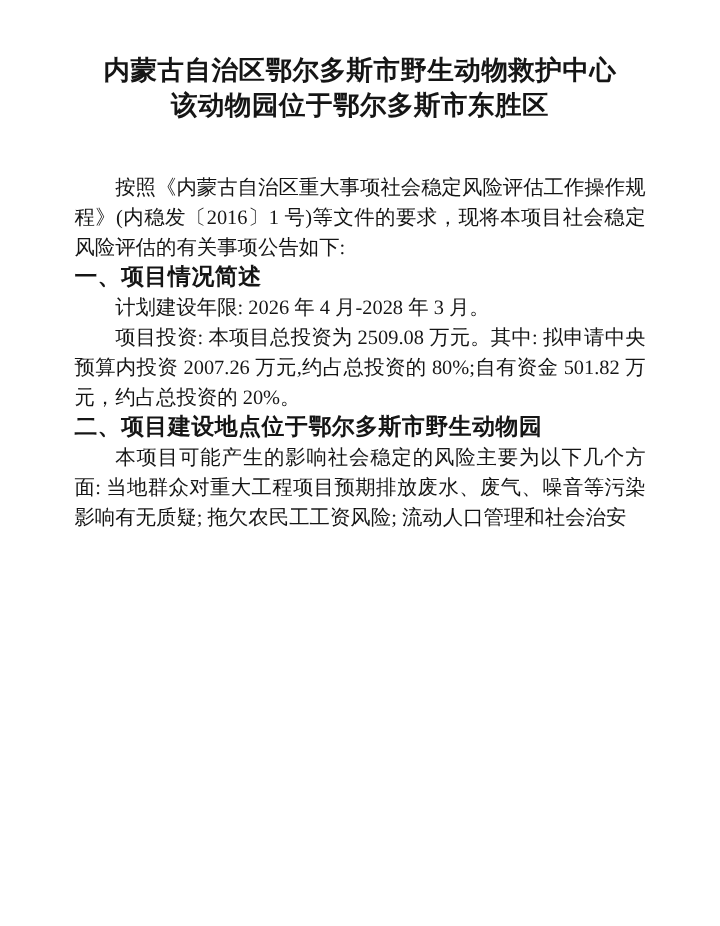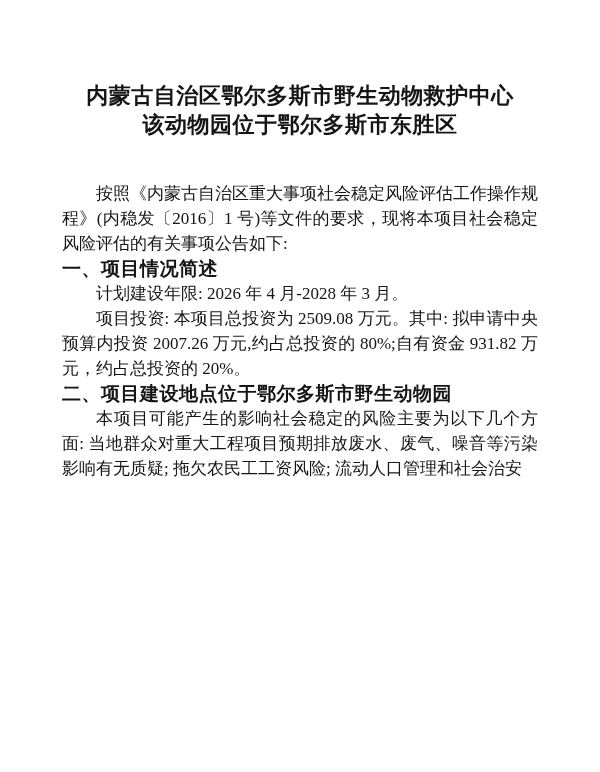--- a/index.html
+++ b/index.html
@@ -15,21 +15,21 @@
   .page {
     position: relative;
     width: 600px;
     height: 772px;
     background: #ffffff;
     color: #151515;
     overflow: hidden;
   }
   .doc-title {
     margin: 0;
-    padding-top: 82px;
+    padding-top: 45px;
     text-align: center;
     font-family: "Liberation Sans", "DejaVu Sans", sans-serif;
     font-weight: 700;
     font-size: 22px;
     line-height: 28.5px;
     letter-spacing: 0.5px;
   }
   .title-line {
     display: block;
   }
@@ -61,17 +61,17 @@
 
 <div class="page">
   <h1 class="doc-title">
     <span class="title-line">内蒙古自治区鄂尔多斯市野生动物救护中心</span>
     <span class="title-line">该动物园位于鄂尔多斯市东胜区</span>
   </h1>
   <div class="doc-body" id="doc-body">
       <p class="para">按照《内蒙古自治区重大事项社会稳定风险评估工作操作规程》(内稳发〔2016〕1 号)等文件的要求，现将本项目社会稳定风险评估的有关事项公告如下:</p>
       <h2 class="heading">一、项目情况简述</h2>
       <p class="para">计划建设年限: 2026 年 4 月-2028 年 3 月。</p>
-      <p class="para">项目投资: 本项目总投资为 2509.08 万元。其中: 拟申请中央预算内投资 2007.26 万元,约占总投资的 80%;自有资金 931.82 万元，约占总投资的 20%。</p>
+      <p class="para">项目投资: 本项目总投资为 2509.08 万元。其中: 拟申请中央预算内投资 2007.26 万元,约占总投资的 80%;自有资金 501.82 万元，约占总投资的 20%。</p>
       <h2 class="heading">二、项目建设地点位于鄂尔多斯市野生动物园</h2>
       <p class="para">本项目可能产生的影响社会稳定的风险主要为以下几个方面: 当地群众对重大工程项目预期排放废水、废气、噪音等污染影响有无质疑; 拖欠农民工工资风险; 流动人口管理和社会治安</p>
     </div>
 </div>
 
 </body></html>

